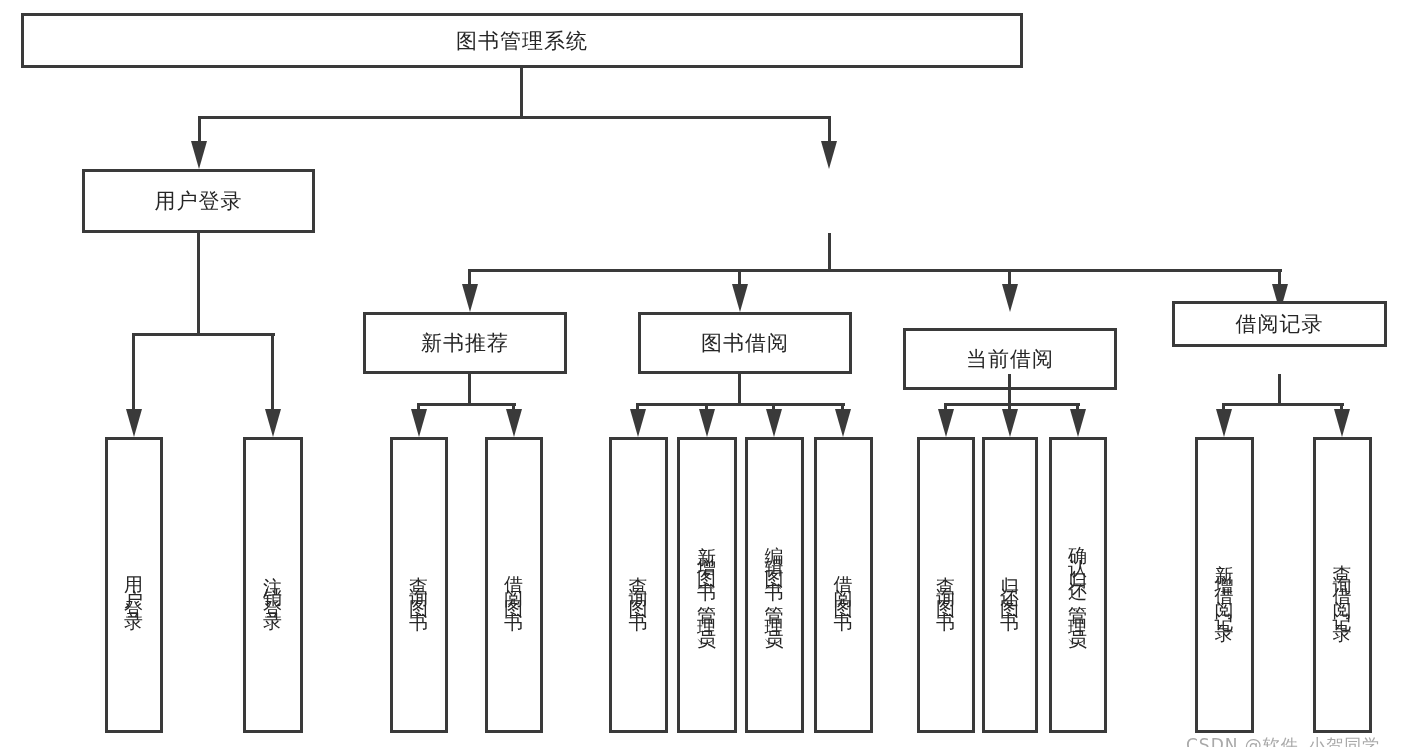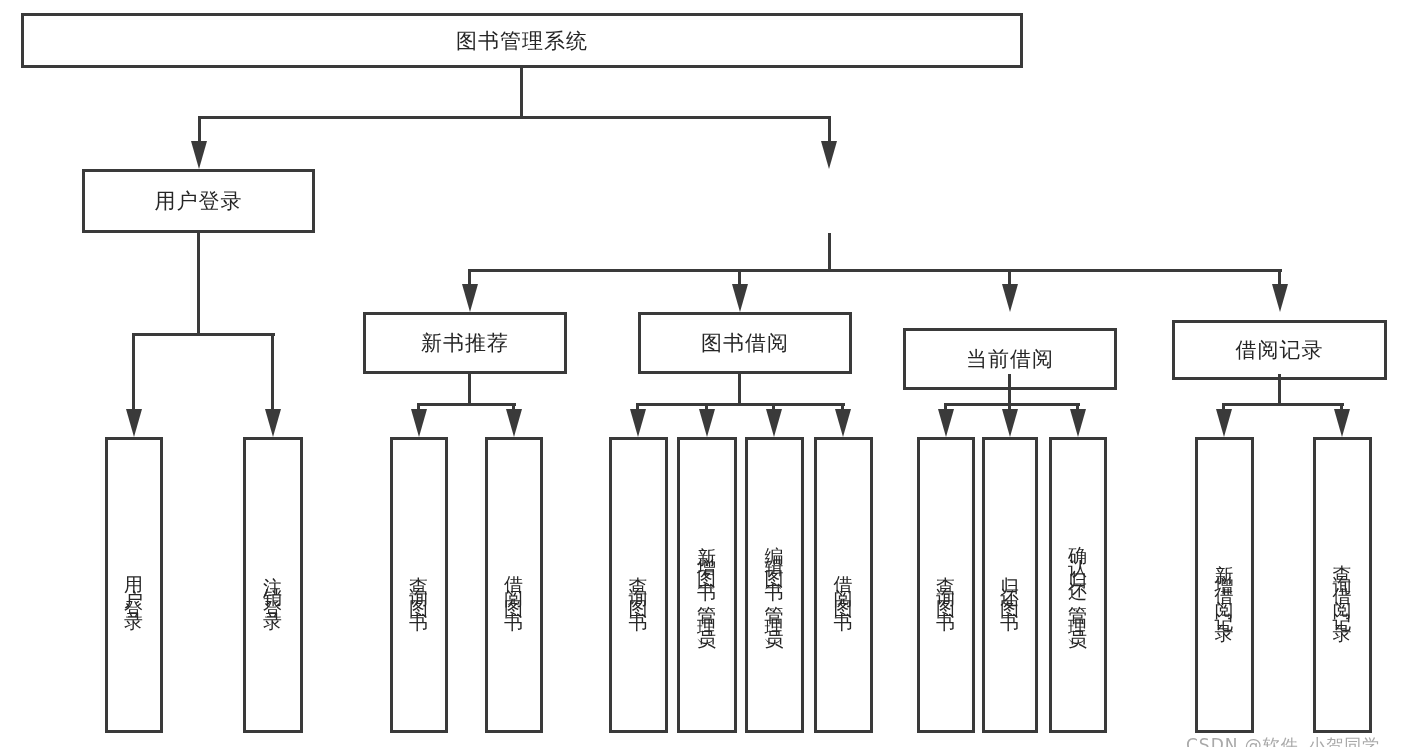--- a/index.html
+++ b/index.html
@@ -79,21 +79,21 @@
   <div class="vline" style="left:738px;top:269px;height:17px"></div>
   <div class="tri" style="left:732px;top:284px"></div>
   <div class="vline" style="left:1008px;top:269px;height:17px"></div>
   <div class="tri" style="left:1002px;top:284px"></div>
   <div class="vline" style="left:1278px;top:269px;height:17px"></div>
   <div class="tri" style="left:1272px;top:284px"></div>
 
   <div class="hnode" style="left:363px;top:312px;width:204px;height:62px">新书推荐</div>
   <div class="hnode" style="left:638px;top:312px;width:214px;height:62px">图书借阅</div>
   <div class="hnode" style="left:903px;top:328px;width:214px;height:62px">当前借阅</div>
-  <div class="hnode" style="left:1172px;top:320px;width:215px;height:60px">借阅记录</div>
+  <div class="hnode" style="left:1172px;top:301px;width:215px;height:46px">借阅记录</div>
 
   <div class="vline" style="left:468px;top:374px;height:32px"></div>
   <div class="hline" style="left:418px;top:403px;width:98px"></div>
   <div class="vline" style="left:417px;top:403px;height:9px"></div>
   <div class="tri" style="left:411px;top:409px"></div>
   <div class="vline" style="left:512px;top:403px;height:9px"></div>
   <div class="tri" style="left:506px;top:409px"></div>
 
   <div class="vline" style="left:738px;top:374px;height:32px"></div>
   <div class="hline" style="left:637px;top:403px;width:208px"></div>

